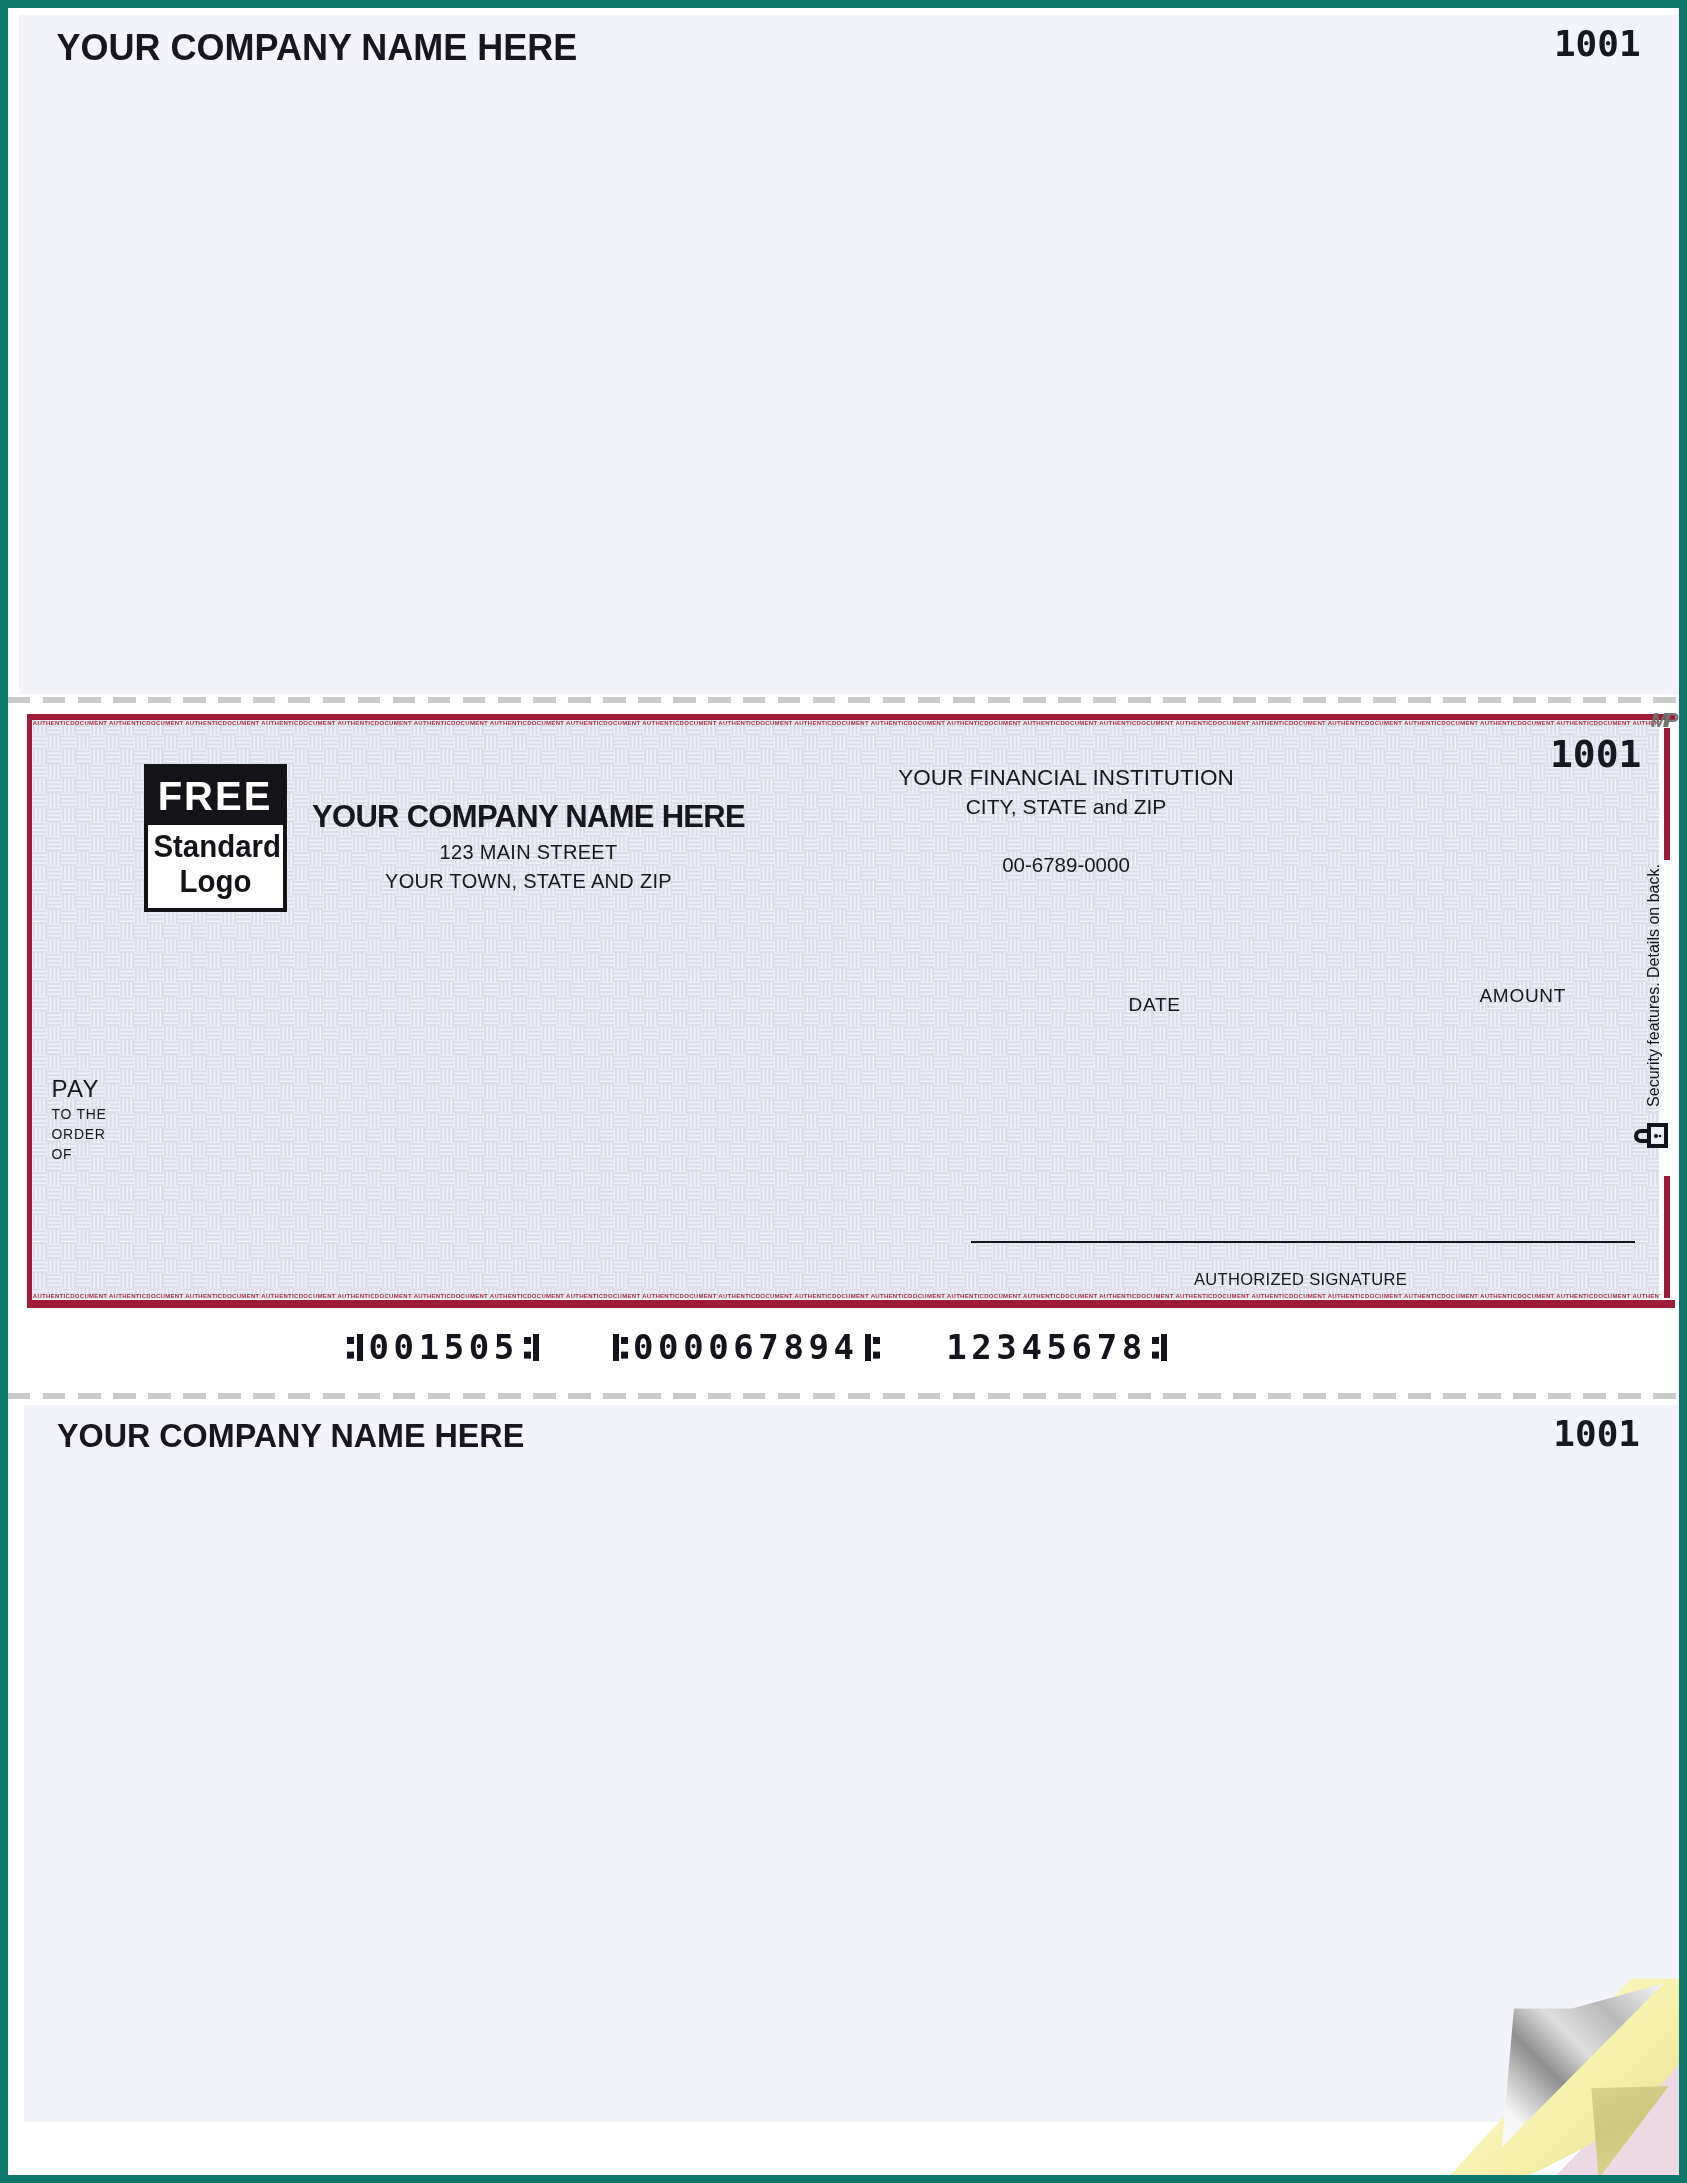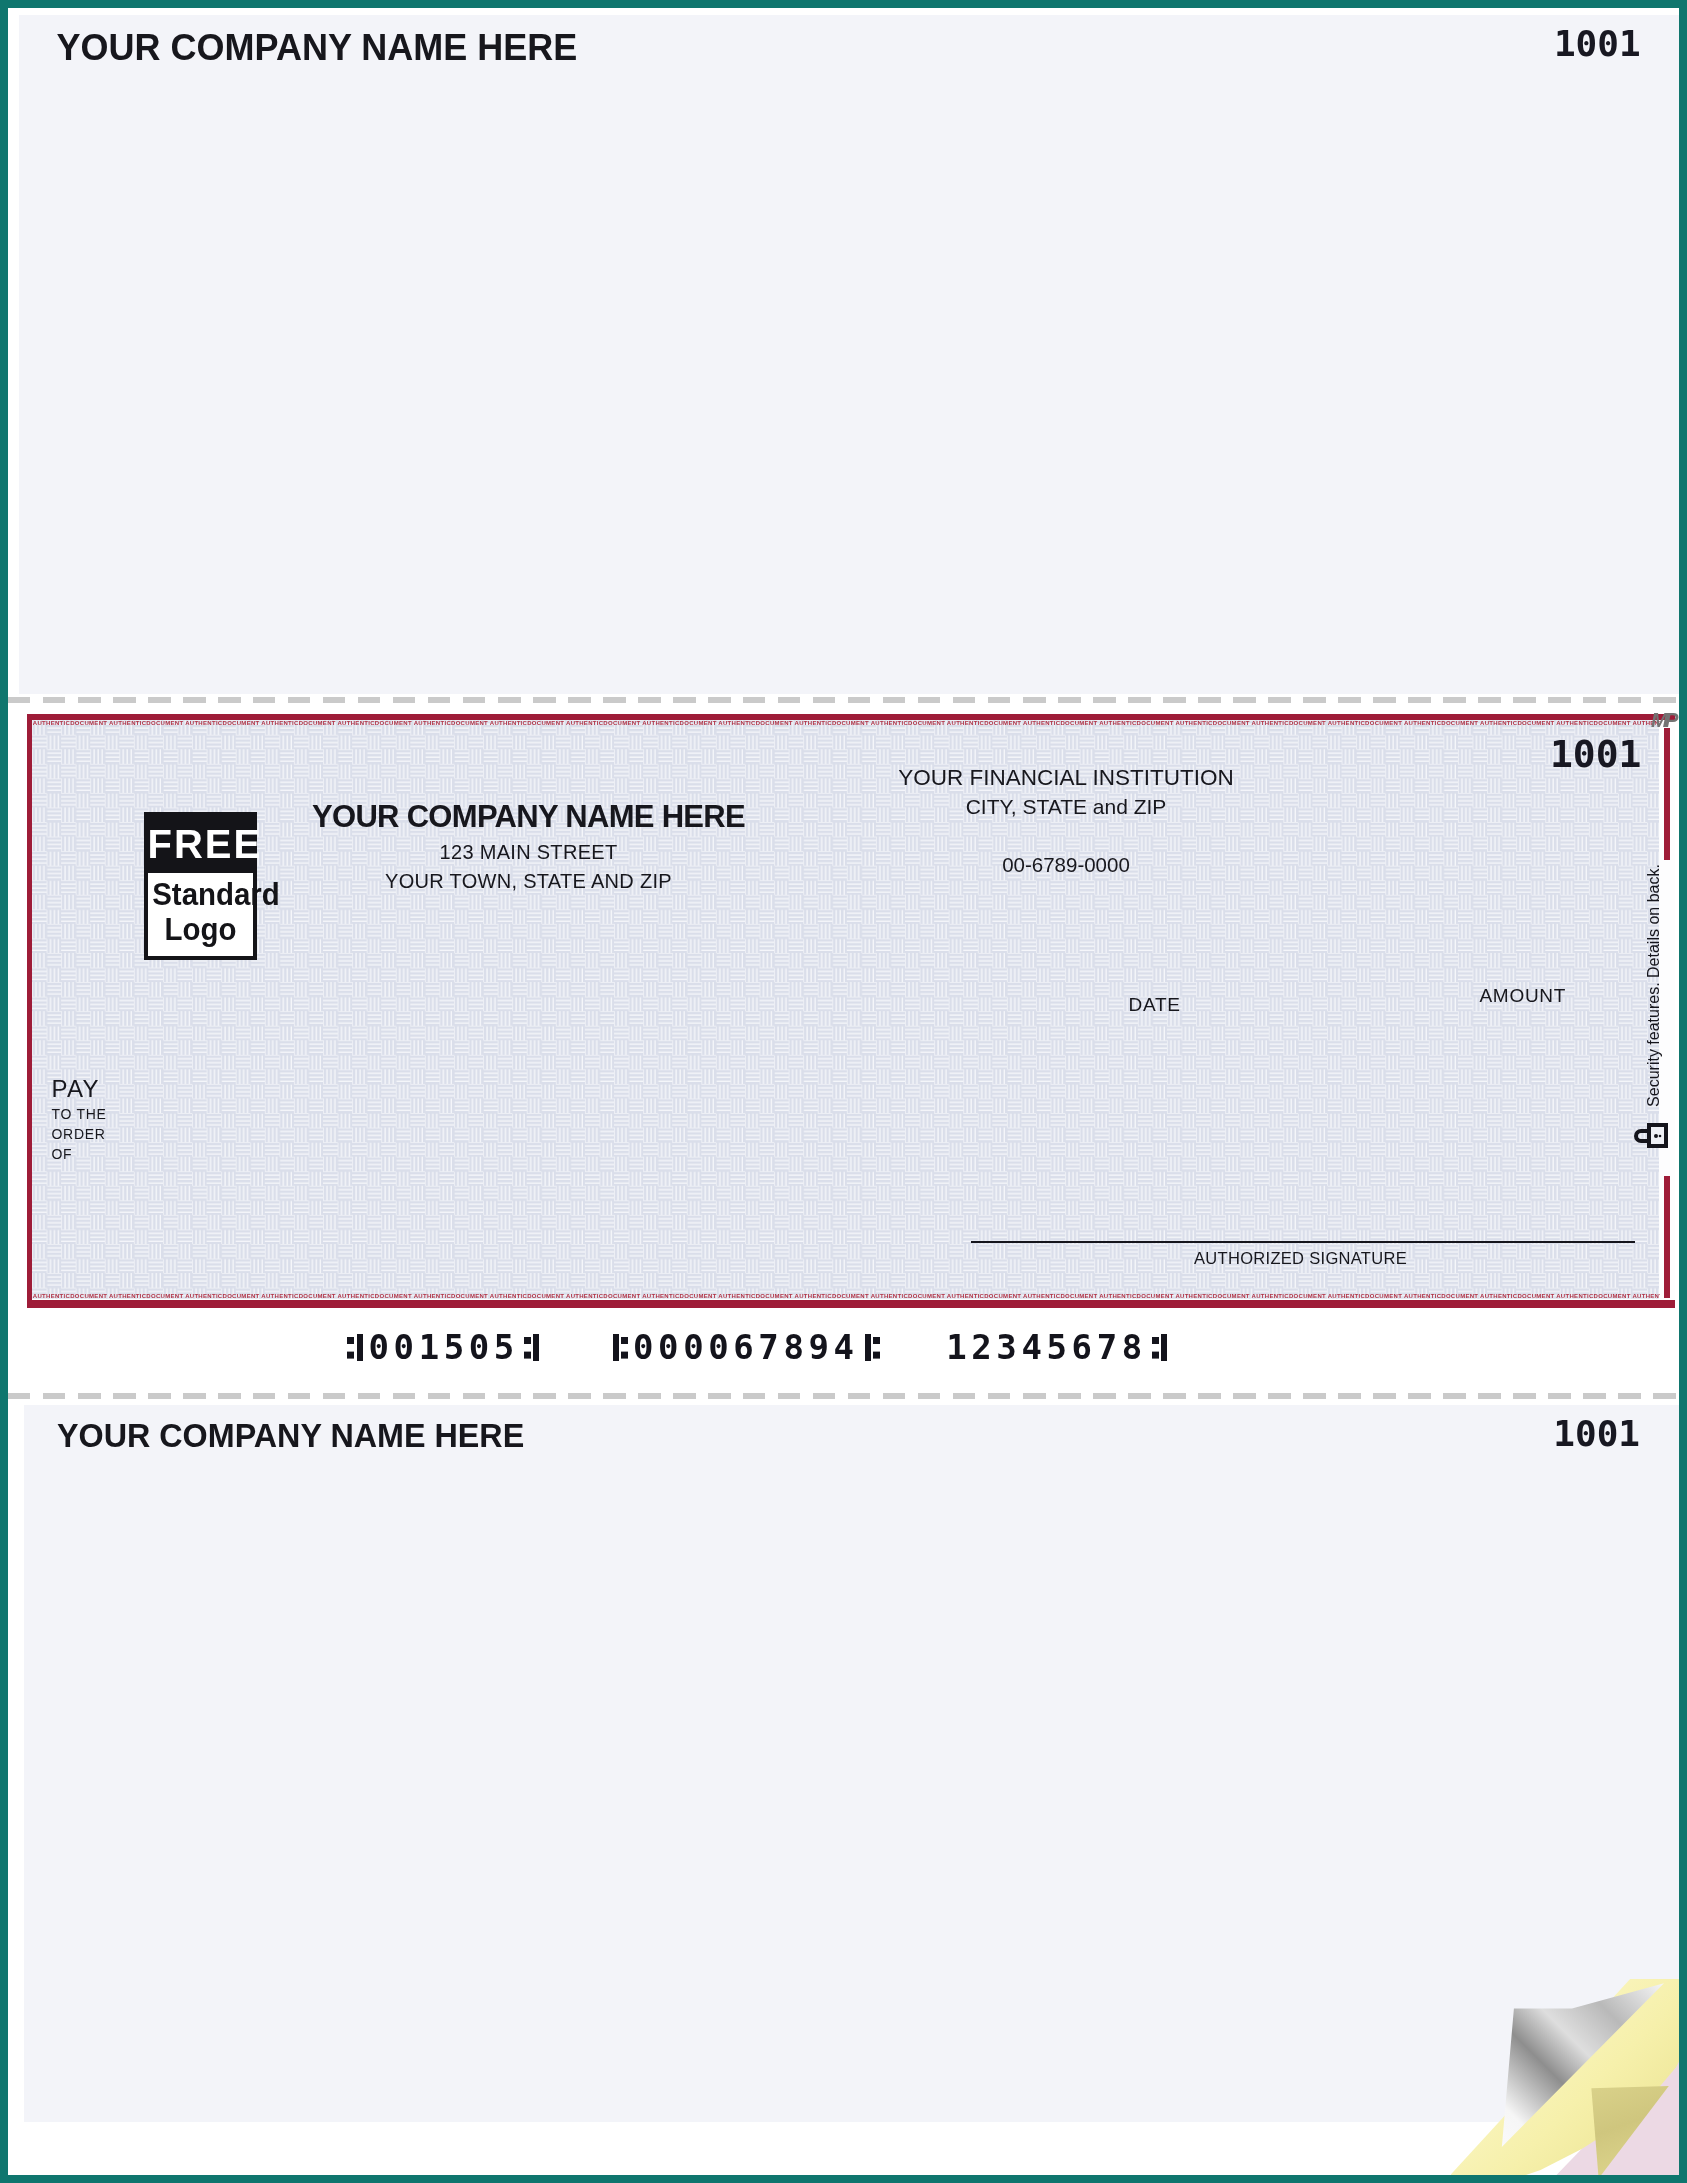--- a/index.html
+++ b/index.html
@@ -36,22 +36,22 @@
   }
   .check-bg{position:absolute; left:0; top:0;}
   .microprint{
     position:absolute; left:1.3px; width:1627px; height:7.3px; overflow:hidden;
     font-size:6px; line-height:7.3px; color:#b03245; letter-spacing:0.3px; white-space:nowrap; font-weight:bold;
   }
   .micro-top{top:0px;}
   .micro-bottom{bottom:0px;}
   
   .logo-box{
-    position:absolute; left:112px; top:44px; width:113px; height:148px;
-    box-sizing:border-box; border:4.6px solid #141418; background:#ffffff; text-align:center;margin-top:48px;
+    position:absolute; left:112px; top:44px; width:143px; height:148px;
+    box-sizing:border-box; border:4.6px solid #141418; background:#ffffff; text-align:center;
   }
   .logo-top{background:#141418; height:57px; color:#ffffff; font-weight:bold;
     font-size:40px; line-height:56px; letter-spacing:2px;}
   .logo-bottom{color:#141418; font-weight:bold; font-size:32px; line-height:1.1; padding-top:4px;
     transform:scaleX(.92); transform-origin:center top;}
   
   .company-block{position:absolute; left:229px; top:79px; width:536px; text-align:center;}
   .company-name{font-size:31px; font-weight:bold; white-space:nowrap; letter-spacing:-0.7px;}
   .company-addr{font-size:20px; margin-top:6px; letter-spacing:0.3px;}
   
@@ -64,21 +64,21 @@
     position:absolute; left:1418px; top:12px; width:192px; text-align:right;
     font-family:"DejaVu Sans Mono", monospace; font-weight:bold; font-size:38px; color:#181822;
   }
   
   .label-date{position:absolute; left:1097px; top:274px; font-size:19px; letter-spacing:0.7px;}
   .label-amount{position:absolute; left:1448px; top:265px; font-size:19px; letter-spacing:0.7px;}
   .pay-block{position:absolute; left:20px; top:357px; line-height:1;}
   .pay-l1{font-size:24px; letter-spacing:1.3px;}
   .pay-rest{font-size:14px; margin-top:6px; letter-spacing:0.7px;}
   .sig-line{position:absolute; left:939px; top:521px; width:664px; height:2px; background:#15151c;}
-  .sig-label{position:absolute; left:1084px; top:529px; width:370px; text-align:center; font-size:16.5px; letter-spacing:0.3px;}
+  .sig-label{position:absolute; left:1084px; top:550px; width:370px; text-align:center; font-size:16.5px; letter-spacing:0.3px;}
   
   .rseg{position:absolute; width:6px; background:#9e1c38;}
   .rseg-1{left:1632px; top:8px; height:132px;}
   .rseg-2{left:1632px; top:456px; height:122px;}
   .security-note{
     position:absolute; left:1482px; top:257px; width:278px; height:17px;
     transform:rotate(-90deg); font-size:16px; text-align:center; white-space:nowrap; color:#15151c;
   }
   .lock-wrap{position:absolute; left:1606px; top:397px; width:30px; height:38px; transform:rotate(-90deg);}
   .lock-shackle{width:14.6px; height:13.2px; margin:0 auto; box-sizing:border-box;

